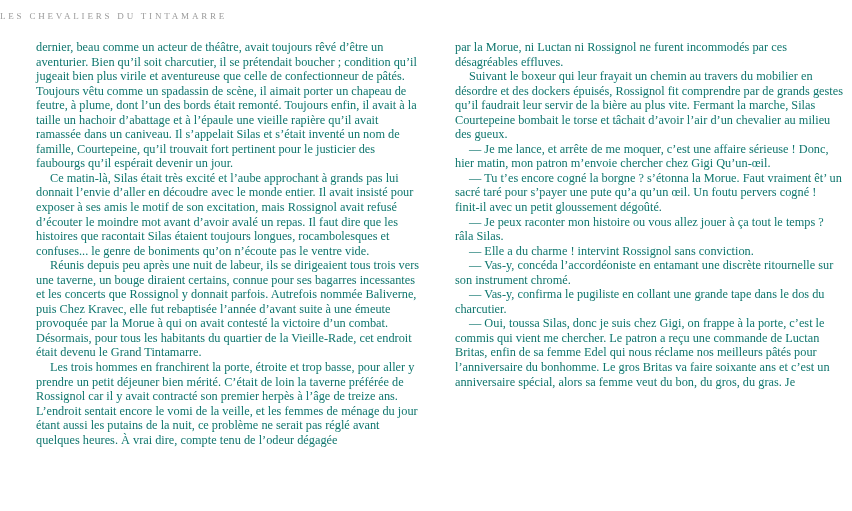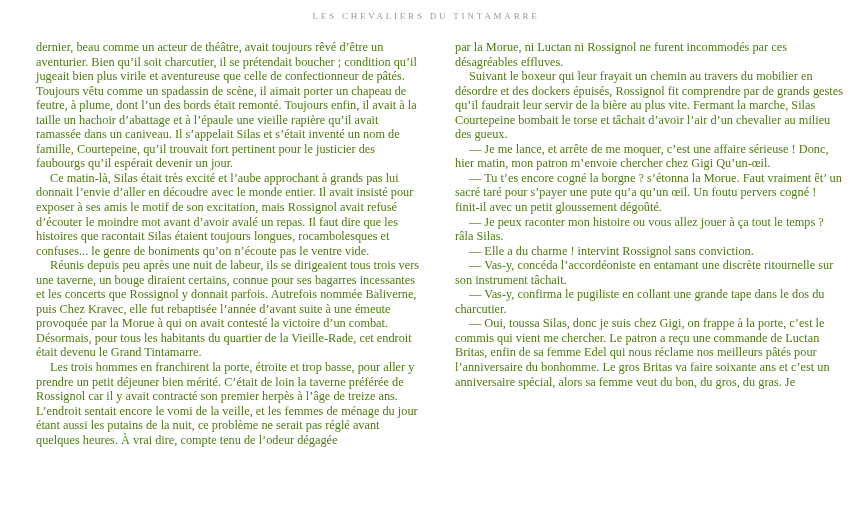--- a/index.html
+++ b/index.html
@@ -10,38 +10,38 @@
   .page {
     position: relative;
     width: 852px;
     height: 511px;
     background: #ffffff;
     overflow: hidden;
     font-family: "Liberation Serif", serif;
   }
   .running-header {
     margin-top: 11px;
-    text-align: center;
+    text-align: left;
     font-size: 9px;
     letter-spacing: 2.8px;
     color: #9a9a9a;
     text-transform: uppercase;
     font-family: "Liberation Serif", serif;
   }
   .columns {
     display: flex;
     margin-top: 19px;
     padding-left: 36px;
     padding-right: 10px;
     gap: 31px;
   }
   .col {
     width: 388px;
     flex: 0 0 388px;
-    color: #4d7c0f;
+    color: #0f766e;
     font-size: 12.3px;
     line-height: 14.55px;
     text-align: left;
   }
   .col p {
     margin: 0;
     padding: 0;
     text-indent: 14px;
   }
   .col p.cont {
@@ -64,19 +64,19 @@
       <p>Les trois hommes en franchirent la porte, étroite et trop basse, pour aller y prendre un petit déjeuner bien mérité. C’était de loin la taverne préférée de Rossignol car il y avait contracté son premier herpès à l’âge de treize ans. L’endroit sentait encore le vomi de la veille, et les femmes de ménage du jour étant aussi les putains de la nuit, ce problème ne serait pas réglé avant quelques heures. À vrai dire, compte tenu de l’odeur dégagée</p>
     </div>
 
     <div class="col">
       <p class="cont">par la Morue, ni Luctan ni Rossignol ne furent incommodés par ces désagréables effluves.</p>
       <p>Suivant le boxeur qui leur frayait un chemin au travers du mobilier en désordre et des dockers épuisés, Rossignol fit comprendre par de grands gestes qu’il faudrait leur servir de la bière au plus vite. Fermant la marche, Silas Courtepeine bombait le torse et tâchait d’avoir l’air d’un chevalier au milieu des gueux.</p>
       <p>— Je me lance, et arrête de me moquer, c’est une affaire sérieuse ! Donc, hier matin, mon patron m’envoie chercher chez Gigi Qu’un-œil.</p>
       <p>— Tu t’es encore cogné la borgne ? s’étonna la Morue. Faut vraiment êt’ un sacré taré pour s’payer une pute qu’a qu’un œil. Un foutu pervers cogné ! finit-il avec un petit gloussement dégoûté.</p>
       <p>— Je peux raconter mon histoire ou vous allez jouer à ça tout le temps ? râla Silas.</p>
       <p>— Elle a du charme ! intervint Rossignol sans conviction.</p>
-      <p>— Vas-y, concéda l’accordéoniste en entamant une discrète ritournelle sur son instrument tâchait.</p>
+      <p>— Vas-y, concéda l’accordéoniste en entamant une discrète ritournelle sur son instrument chromé.</p>
       <p>— Vas-y, confirma le pugiliste en collant une grande tape dans le dos du charcutier.</p>
       <p>— Oui, toussa Silas, donc je suis chez Gigi, on frappe à la porte, c’est le commis qui vient me chercher. Le patron a reçu une commande de Luctan Britas, enfin de sa femme Edel qui nous réclame nos meilleurs pâtés pour l’anniversaire du bonhomme. Le gros Britas va faire soixante ans et c’est un anniversaire spécial, alors sa femme veut du bon, du gros, du gras. Je</p>
     </div>
 
   </div>
 </div>
 
 </body></html>

